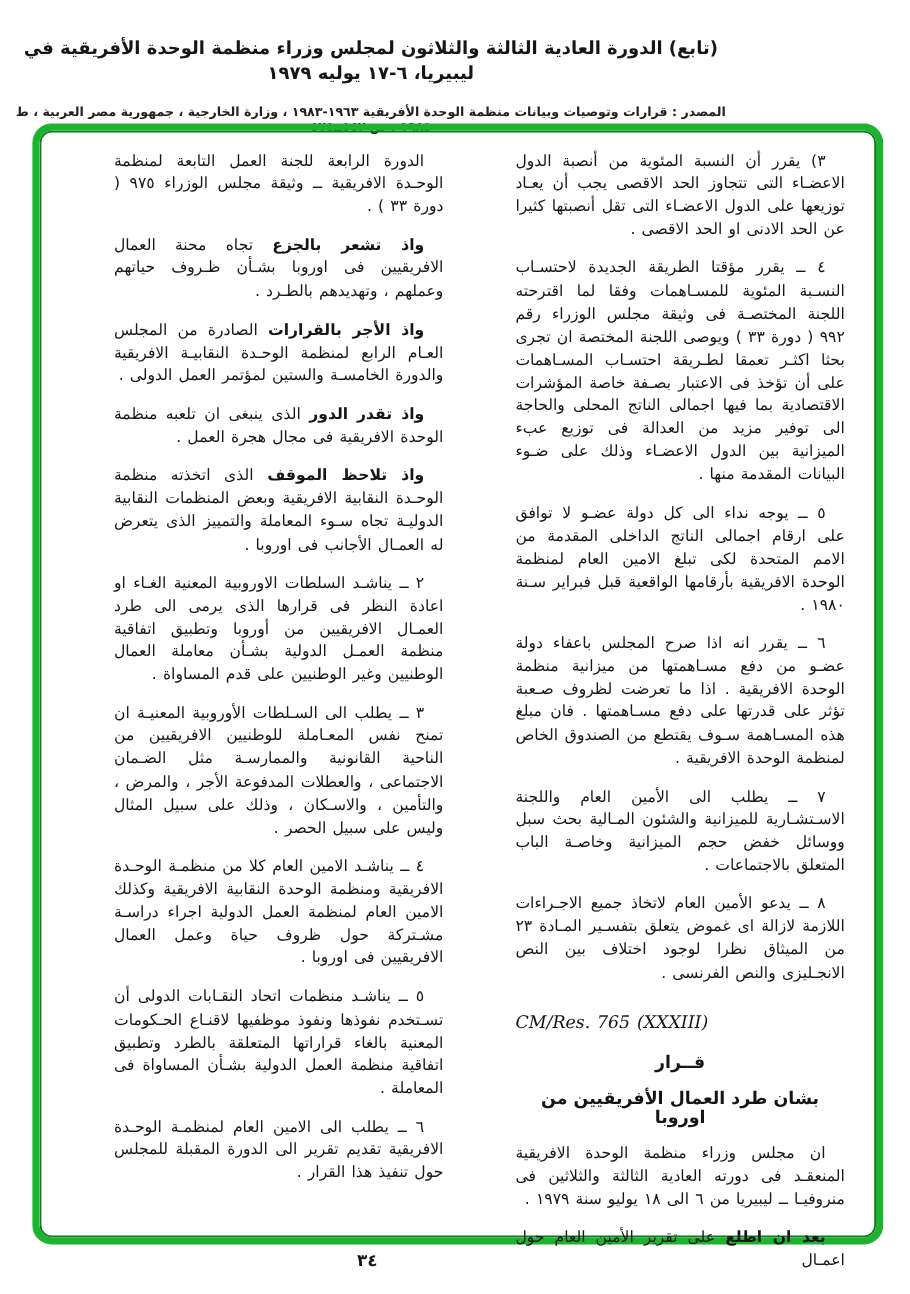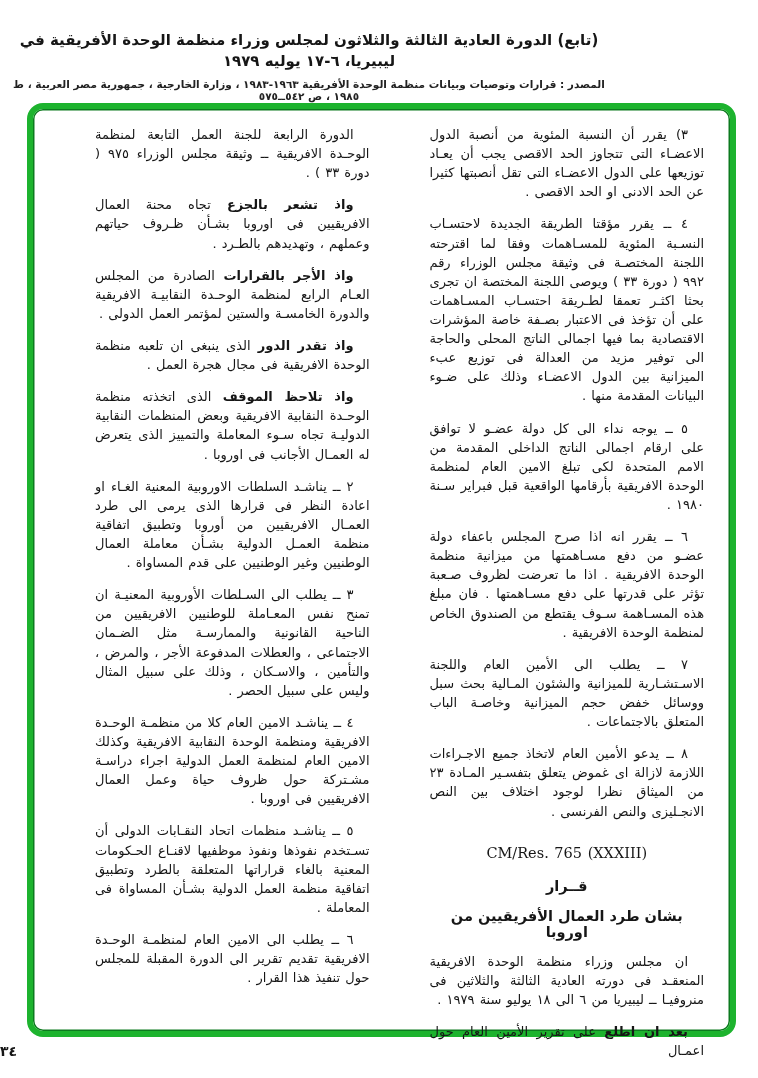--- a/index.html
+++ b/index.html
@@ -1,32 +1,32 @@
 <!DOCTYPE html>
 <html lang="ar"><head>
 <meta charset="utf-8">
 <style>
   html,body{margin:0;padding:0;background:#ffffff;}
   .page{position:relative;width:758px;height:1078px;background:#ffffff;overflow:hidden;
         font-family:"DejaVu Sans",sans-serif;color:#161616;}
   .header{position:absolute;top:30px;left:0;width:618px;text-align:center;direction:rtl;}
   .header .title{font-size:15px;font-weight:bold;letter-spacing:0;line-height:1.4;}
-  .header .source{font-size:10.5px;font-weight:bold;margin-top:6px;color:#222;}
+  .header .source{font-size:10.5px;font-weight:bold;margin-top:16px;color:#222;}
   .frame{position:absolute;left:27px;top:103px;width:697px;height:922px;
          border:6px solid #1db32e;border-radius:16px;
          box-shadow:inset 0 0 0 1.5px #0d7a1f;}
   .content{display:flex;direction:rtl;gap:24px;padding:16px 26px 0 26px;}
   .col{width:312px;direction:rtl;margin-left:36px;}
   .para{font-size:13px;line-height:1.47;text-align:justify;margin:0 0 13px 0;
         text-indent:16px;word-spacing:1px;}
   .para b{font-weight:bold;}
-  .ref{direction:ltr;text-align:center;font-family:"DejaVu Serif",serif;font-size:14.5px;
-       margin:22px 0 14px 0;text-indent:0;}
+  .ref{direction:ltr;text-align:left;font-family:"DejaVu Serif",serif;font-size:14.5px;
+       margin:22px 0 14px 0;text-indent:0;font-style:italic;}
   .h-center{font-size:14.5px;font-weight:bold;text-align:center;margin:14px 0 12px 0;text-indent:0;}
-  .footer{position:absolute;top:1043px;left:0;width:612px;text-align:left;
+  .footer{position:absolute;top:1043px;left:0;width:612px;text-align:center;
           font-size:14px;font-weight:bold;}
 </style>
 </head>
 <body>
 
 <div class="page">
 
   <div class="header">
     <div class="title">(تابع) الدورة العادية الثالثة والثلاثون لمجلس وزراء منظمة الوحدة الأفريقية في ليبيريا، ٦-١٧ يوليه ١٩٧٩</div>
     <div class="source">المصدر : قرارات وتوصيات وبيانات منظمة الوحدة الأفريقية ١٩٦٣-١٩٨٣ ، وزارة الخارجية ، جمهورية مصر العربية ، ط ١٩٨٥ ، ص ٥٤٢ــ٥٧٥</div>

